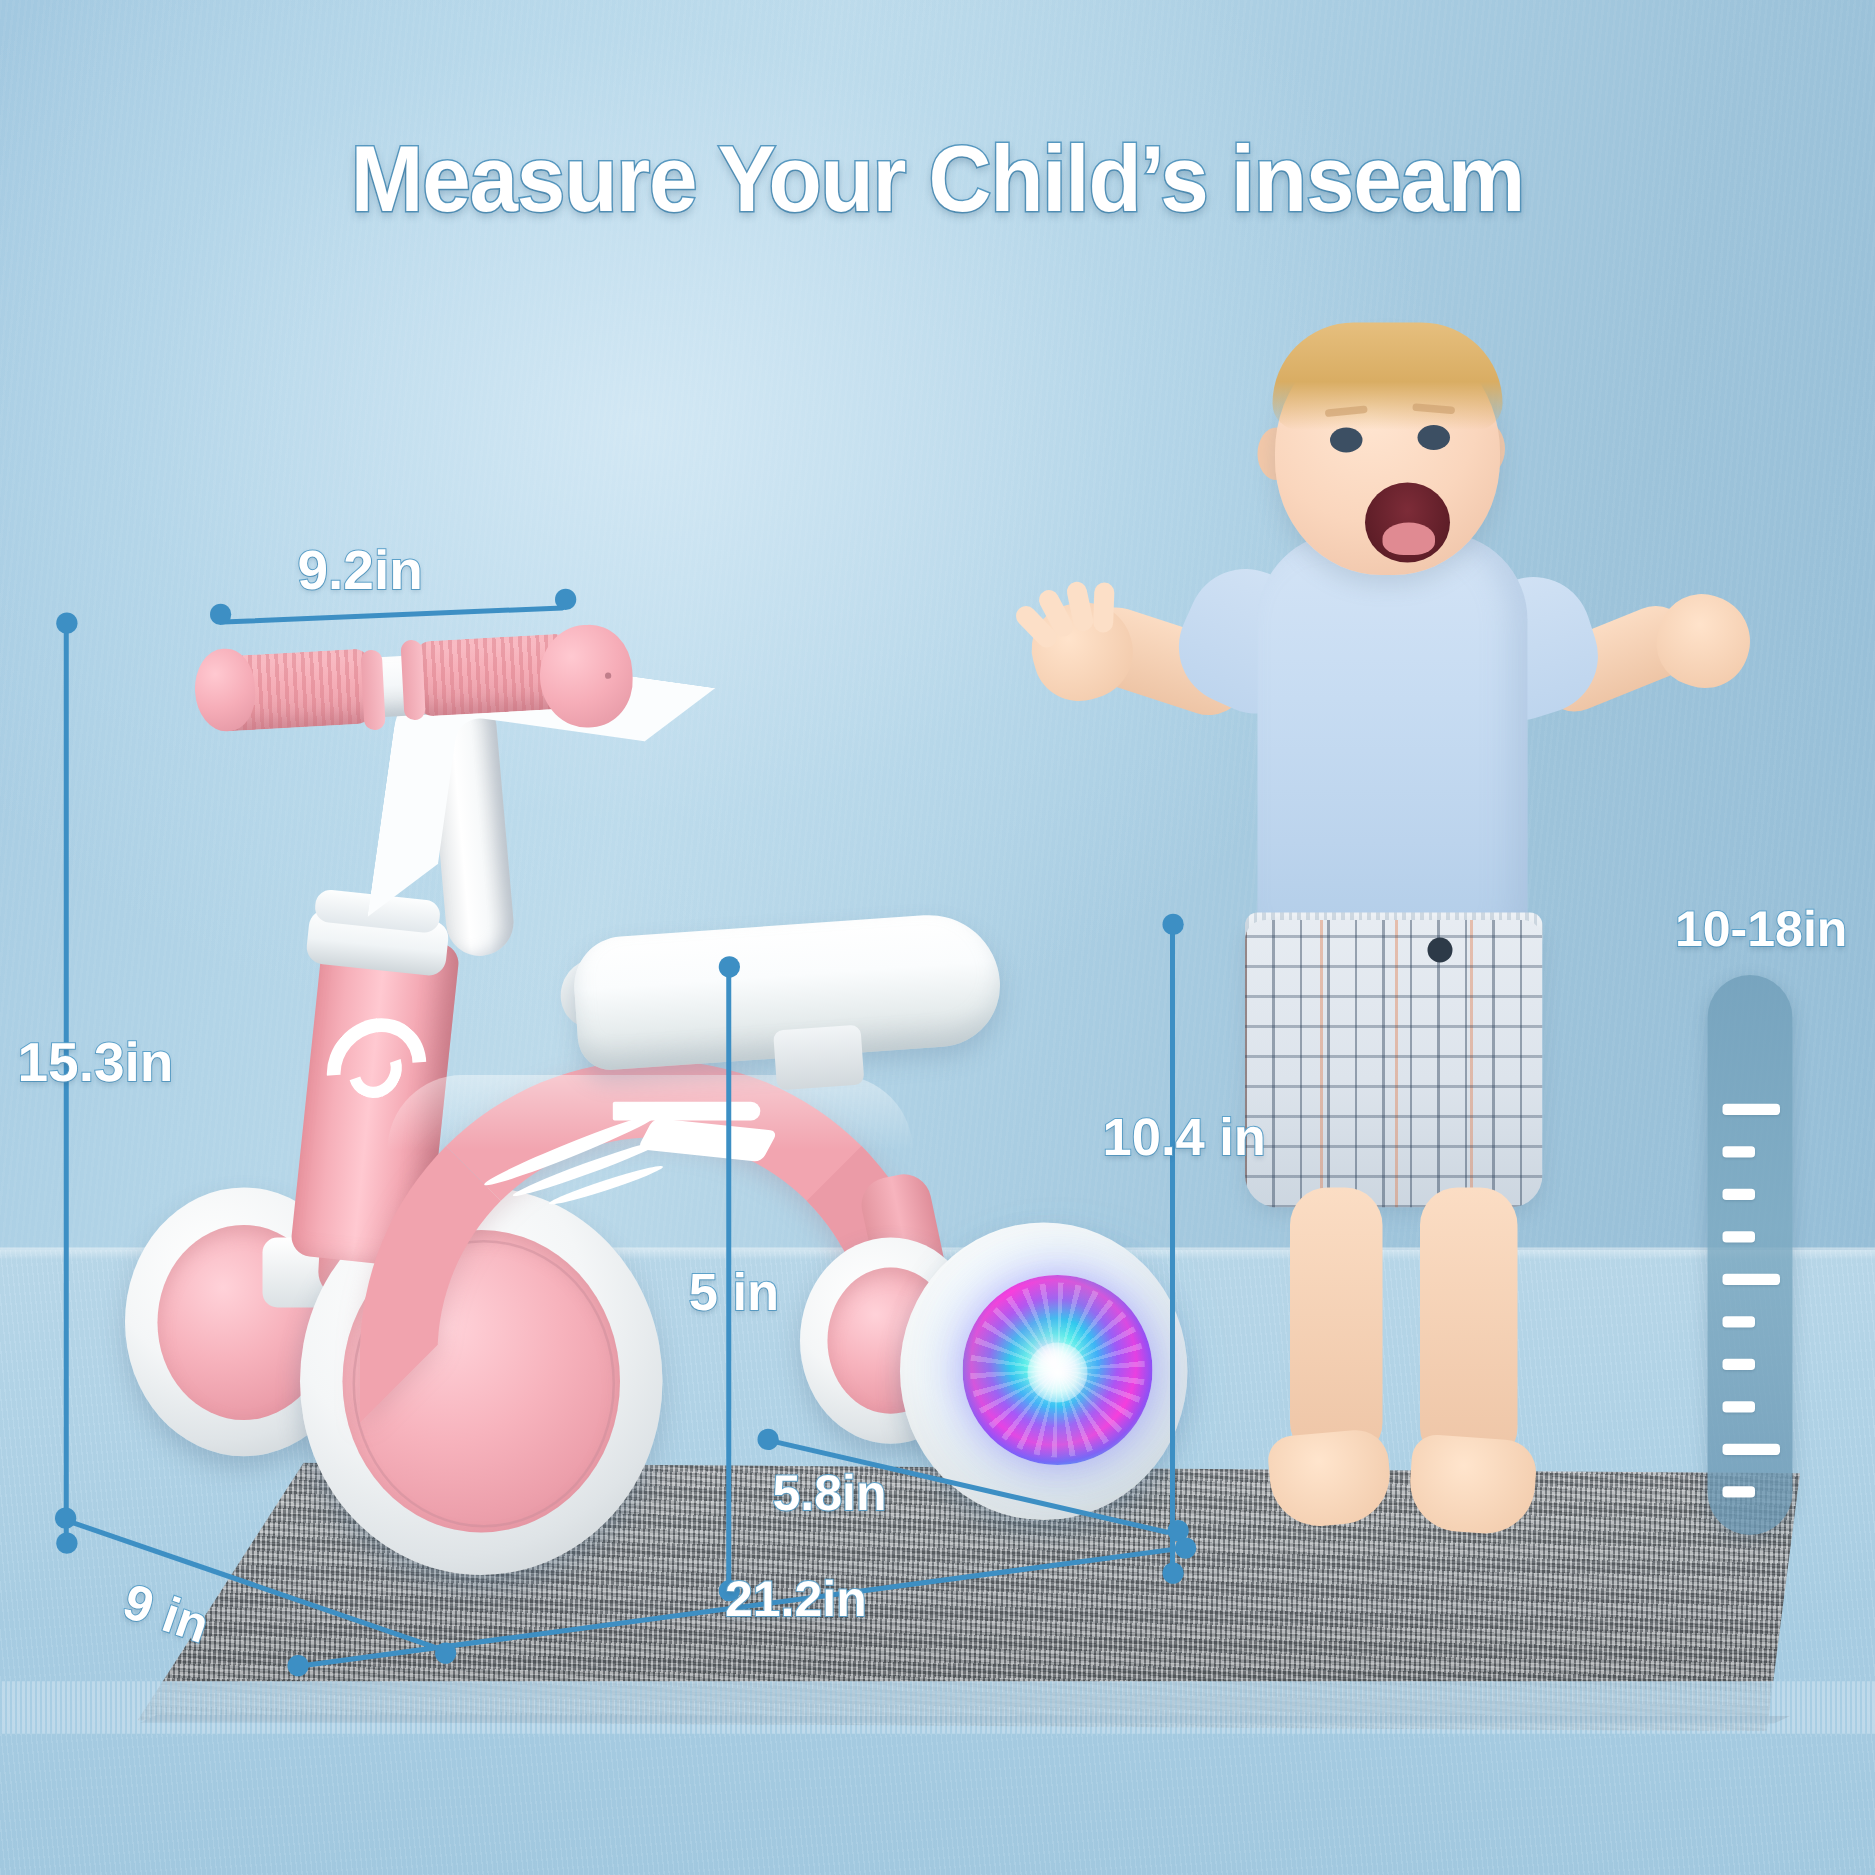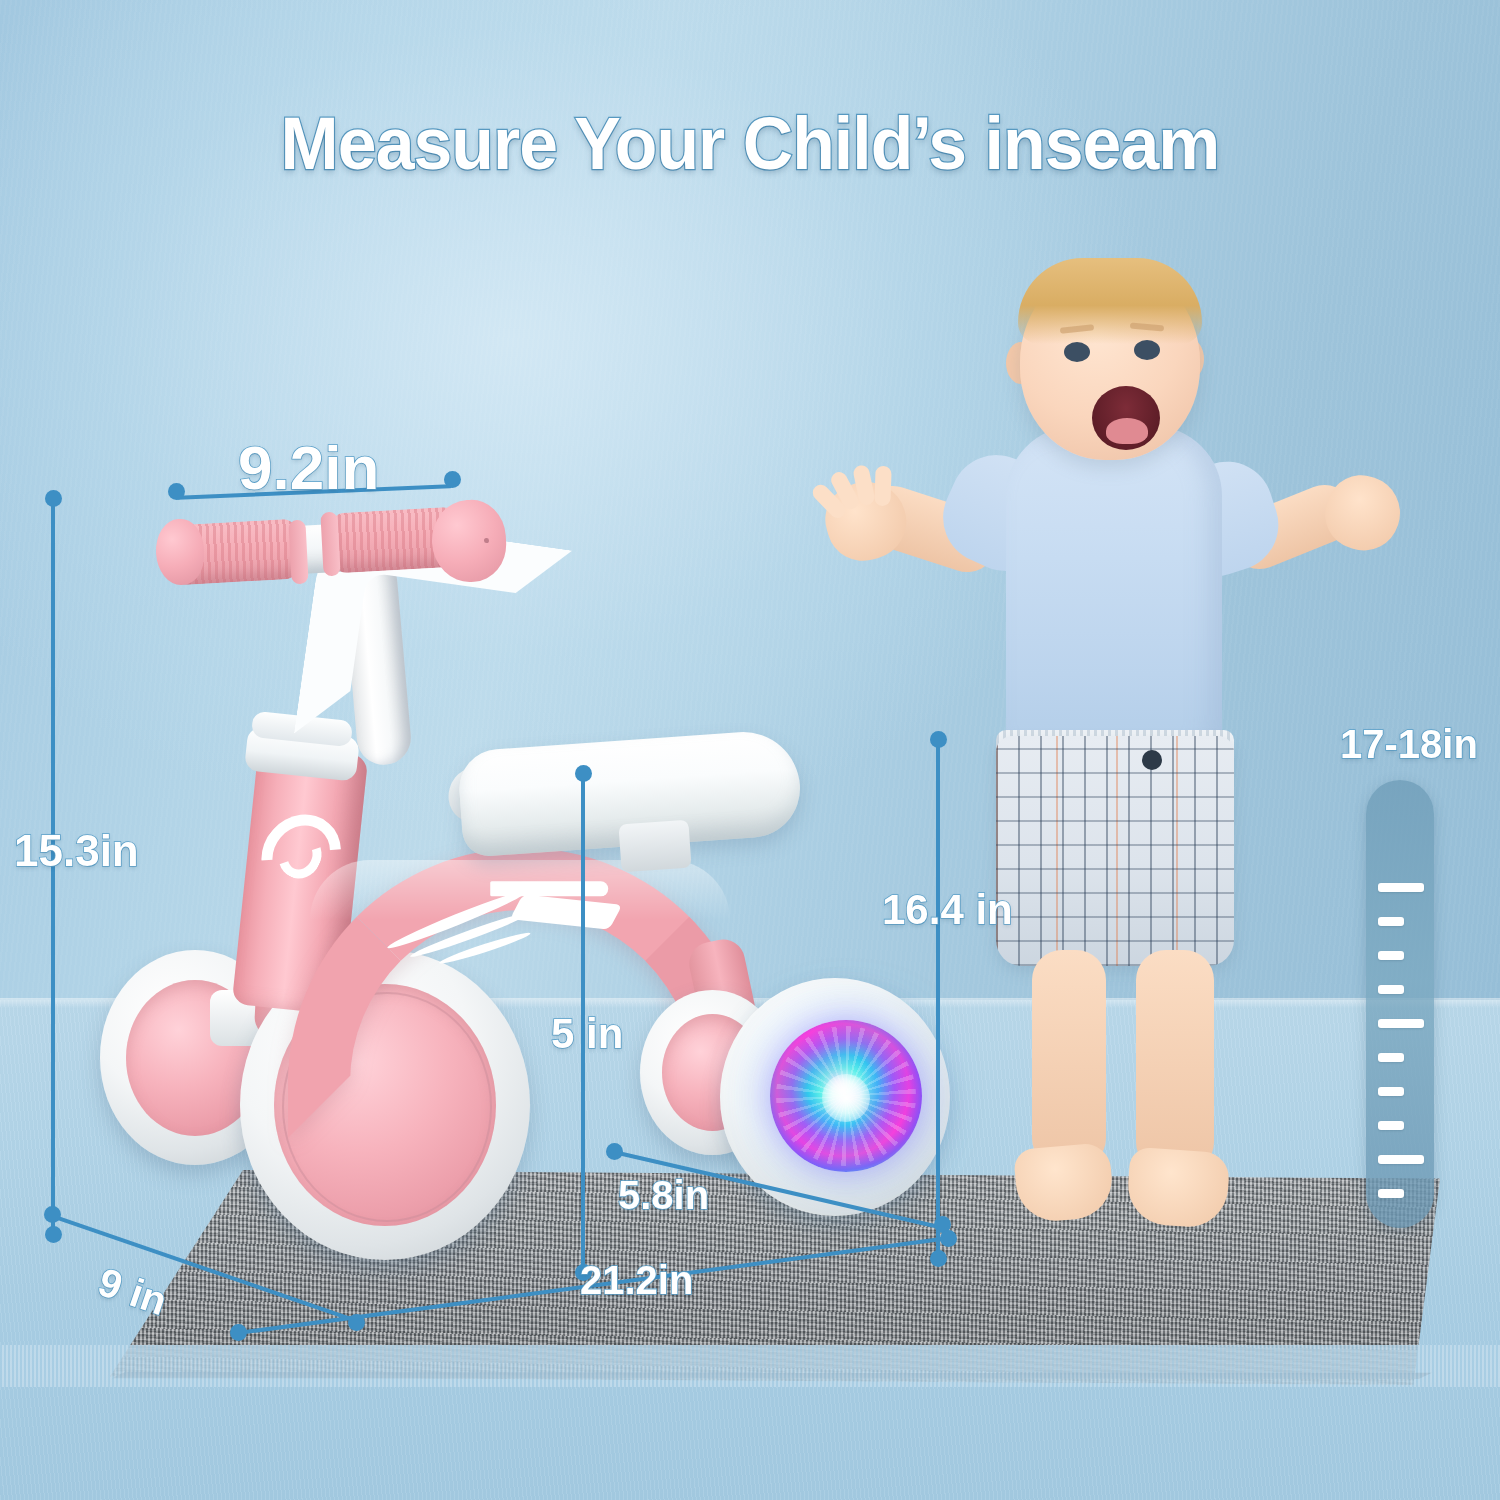--- a/index.html
+++ b/index.html
@@ -428,21 +428,21 @@
     <div class="b-btn"></div>
     <div class="b-leg l"></div>
     <div class="b-leg r"></div>
     <div class="b-foot l"></div>
     <div class="b-foot r"></div>
   </div>
 
   <div class="dline h" style="left:176px;top:490px;width:276px;transform:rotate(-2.4deg);"></div>
   <div class="ddot" style="left:168px;top:483px;"></div>
   <div class="ddot" style="left:444px;top:471px;"></div>
-  <div class="dlabel" style="left:238px;top:432px;font-size:62px;">9.2in</div>
+  <div class="dlabel" style="left:238px;top:432px;font-size:44px;">9.2in</div>
 
   <div class="dline v" style="left:51px;top:497px;height:736px;"></div>
   <div class="ddot" style="left:45px;top:490px;"></div>
   <div class="ddot" style="left:45px;top:1226px;"></div>
   <div class="dlabel" style="left:14px;top:826px;font-size:44px;">15.3in</div>
 
   <div class="dline v" style="left:581px;top:772px;height:500px;"></div>
   <div class="ddot" style="left:575px;top:765px;"></div>
   <div class="ddot" style="left:575px;top:1264px;"></div>
   <div class="dlabel" style="left:551px;top:1010px;font-size:42px;">5 in</div>
@@ -458,23 +458,23 @@
   <div class="dlabel" style="left:618px;top:1173px;font-size:40px;">5.8in</div>
 
   <div class="dline h" style="left:238px;top:1331px;width:712px;transform:rotate(-7.6deg);transform-origin:left center;"></div>
   <div class="ddot" style="left:230px;top:1324px;"></div>
   <div class="ddot" style="left:940px;top:1230px;"></div>
   <div class="dlabel" style="left:580px;top:1258px;font-size:40px;">21.2in</div>
 
   <div class="dline v" style="left:936px;top:738px;height:520px;"></div>
   <div class="ddot" style="left:930px;top:731px;"></div>
   <div class="ddot" style="left:930px;top:1250px;"></div>
-  <div class="dlabel" style="left:882px;top:886px;font-size:42px;">16.4 in</div>
-
-  <div class="dlabel" style="left:1340px;top:722px;font-size:40px;">17-18in</div>
+  <div class="dlabel" style="left:882px;top:886px;font-size:42px;">10.4 in</div>
+
+  <div class="dlabel" style="left:1340px;top:722px;font-size:40px;">10-18in</div>
   <div class="ruler">
     <div class="tick long" style="top:103px;"></div>
     <div class="tick short" style="top:137px;"></div>
     <div class="tick short" style="top:171px;"></div>
     <div class="tick short" style="top:205px;"></div>
     <div class="tick long" style="top:239px;"></div>
     <div class="tick short" style="top:273px;"></div>
     <div class="tick short" style="top:307px;"></div>
     <div class="tick short" style="top:341px;"></div>
     <div class="tick long" style="top:375px;"></div>

